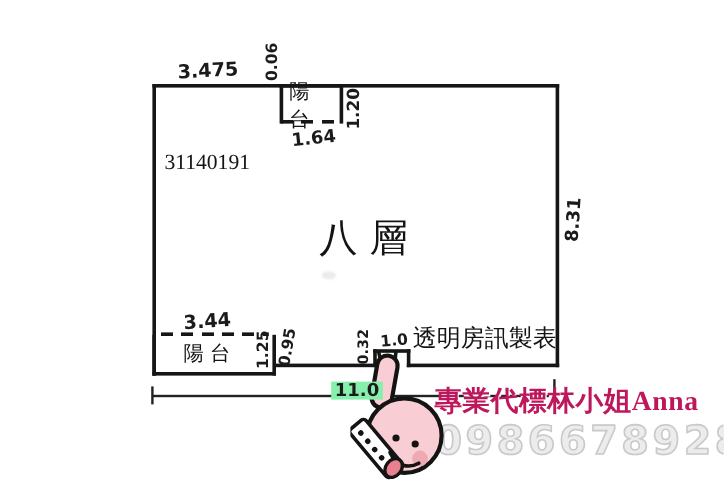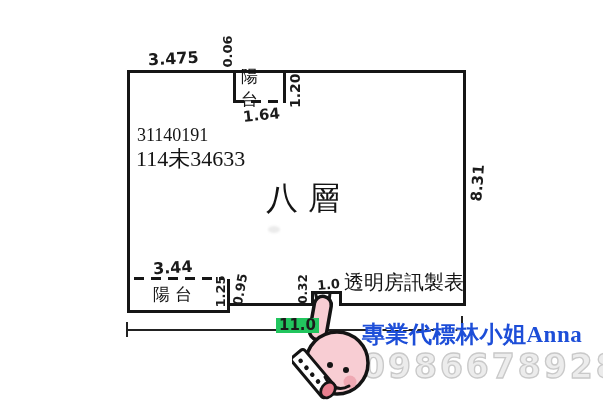--- a/index.html
+++ b/index.html
@@ -12,25 +12,25 @@
   .hand-num{position:absolute;font-family:"DejaVu Sans",sans-serif;font-weight:600;color:#1b1b1b;
             white-space:nowrap;line-height:1;}
   .vtext{transform:rotate(-90deg);transform-origin:center center;text-align:center;}
   .serif-txt{position:absolute;font-family:"Liberation Serif","DejaVu Serif",serif;color:#141414;
              white-space:nowrap;line-height:1;}
   .balcony-box{position:absolute;box-sizing:border-box;border:3px solid #161616;
                display:flex;align-items:center;justify-content:center;}
   .balcony-label{font-size:17px;letter-spacing:5px;padding-left:5px;color:#141414;}
   .dimline{position:absolute;background:#222222;}
   .wm1{position:absolute;font-weight:bold;font-size:23px;letter-spacing:0.5px;white-space:nowrap;
-       color:#1d4ed8;text-shadow:1px 1px 0 #ffffff;z-index:2;}
+       color:#be185d;text-shadow:1px 1px 0 #ffffff;z-index:2;}
   .wm2{position:absolute;font-weight:bold;font-size:33px;letter-spacing:3px;white-space:nowrap;
        font-family:"DejaVu Sans",sans-serif;color:#ececec;-webkit-text-stroke:1.3px #c9c9c9;
        text-shadow:0 0 1px #cfcfcf;z-index:2;}
-  .label-110{background:#22c55e;padding:0 3px;z-index:5;}
+  .label-110{background:#86efac;padding:0 3px;z-index:5;}
   .notch-dash{position:absolute;width:2.5px;height:9px;background:#161616;z-index:2;}
   .smudge{position:absolute;width:12px;height:7px;background:#ebebeb;border-radius:50%;filter:blur(1px);}
 </style>
 </head>
 <body>
 
 <div class="canvas">
 
   <div class="wall" style="left:127px;top:70px;width:339px;height:3px;"></div>
   <div class="wall" style="left:127px;top:70px;width:3px;height:243px;"></div>
@@ -59,21 +59,20 @@
   <div class="hand-num" style="left:243px;top:108px;font-size:15px;transform:rotate(-6deg);">1.64</div>
   <div class="hand-num vtext" style="left:280px;top:86px;width:30px;font-size:14px;">1.20</div>
   <div class="hand-num vtext" style="left:461px;top:177px;width:34px;font-size:15px;transform:rotate(-86deg);">8.31</div>
   <div class="hand-num" style="left:153px;top:260px;font-size:16px;transform:rotate(-4deg);">3.44</div>
   <div class="hand-num vtext" style="left:206px;top:287px;width:28px;font-size:13px;">1.25</div>
   <div class="hand-num vtext" style="left:225px;top:284px;width:30px;font-size:13px;transform:rotate(-80deg);">0.95</div>
   <div class="hand-num vtext" style="left:288px;top:283px;width:30px;font-size:12px;">0.32</div>
   <div class="hand-num" style="left:317px;top:278px;font-size:13px;transform:rotate(-5deg);">1.0</div>
 
   <div class="serif-txt" style="left:137px;top:126px;font-size:18px;">31140191</div>
-  <div class="serif-txt" style="left:136px;top:148px;font-size:22px;">114未34633</div>
   <div class="serif-txt" style="left:266px;top:182px;font-size:32px;letter-spacing:10px;">八層</div>
   <div class="serif-txt" style="left:344px;top:272px;font-size:20px;z-index:2;">透明房訊製表</div>
 
   <div class="smudge" style="left:268px;top:226px;"></div>
 
   <div class="dimline" style="left:127px;top:329px;width:336px;height:2px;z-index:1;"></div>
   <div class="dimline" style="left:126px;top:322px;width:2px;height:15px;z-index:1;"></div>
   <div class="dimline" style="left:461px;top:316px;width:2px;height:15px;z-index:1;"></div>
   <div class="hand-num label-110" style="left:276px;top:318px;font-size:15px;">11.0</div>
 

